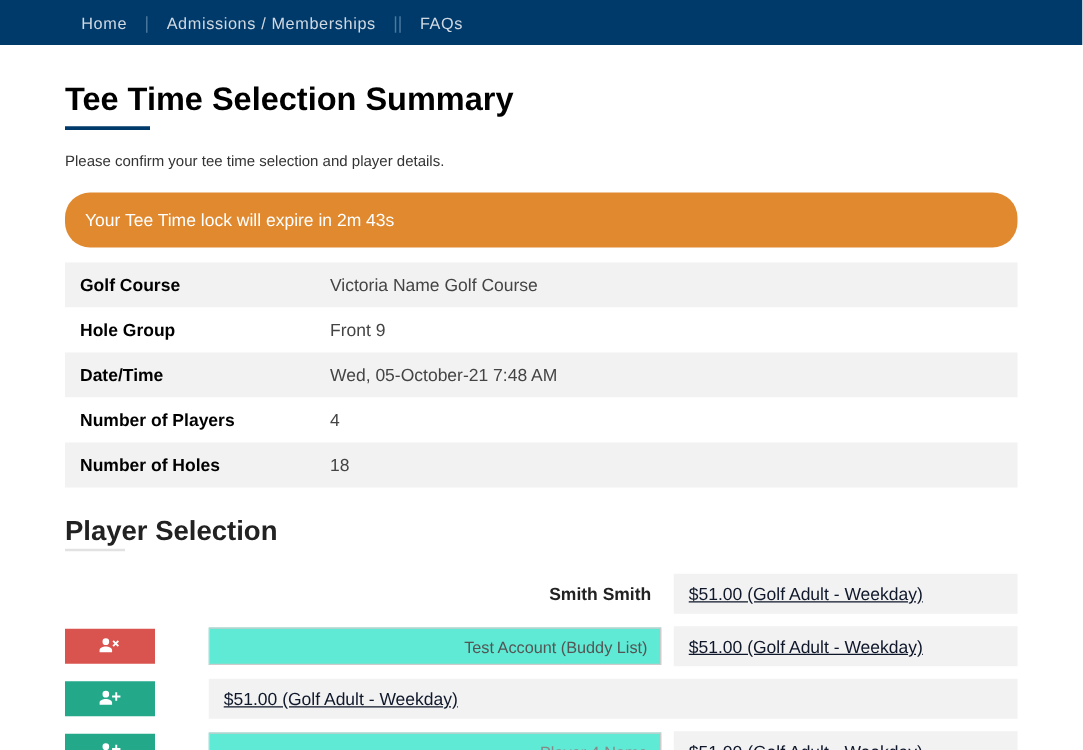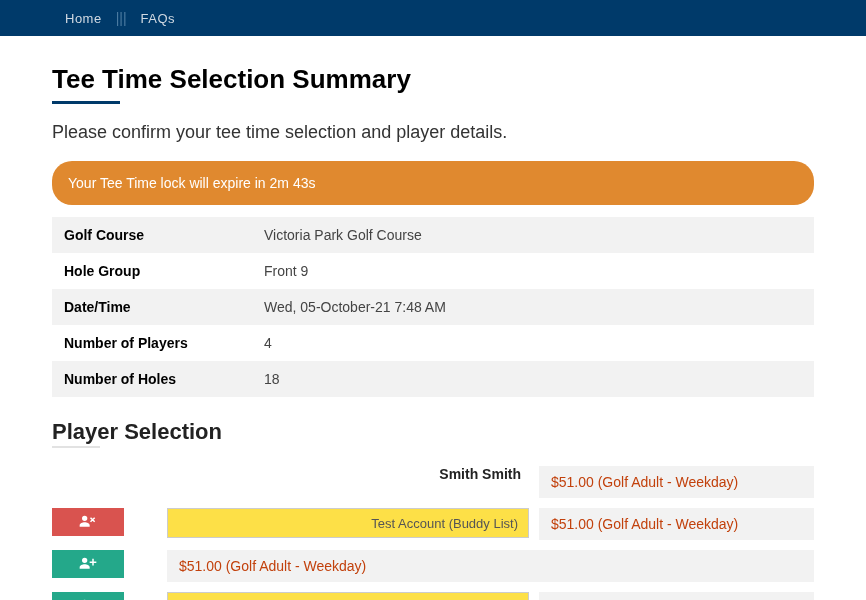--- a/index.html
+++ b/index.html
@@ -4,66 +4,67 @@
 <style>
 * { margin: 0; padding: 0; box-sizing: border-box; }
 body { font-family: Arial, Helvetica, sans-serif; font-size: 14px; color: #333; background: #fff; }
 .nav-bar { background: #003a6a; padding: 0 65px; height: 36px; display: flex; align-items: center; }
 .nav-item { color: #d0d9e2; font-size: 13px; letter-spacing: 0.5px; padding: 0 14px; cursor: pointer; text-decoration: none; }
 .nav-item:first-child { padding-left: 0; }
 .nav-sep { color: #4a7aa0; }
 .container { padding: 20px 52px; }
 h1.page-title { font-size: 26px; font-weight: bold; color: #000000; margin-top: 8px; margin-bottom: 6px; }
 .title-underline { width: 68px; height: 3px; background: #003a6a; margin-bottom: 18px; }
-.subtitle { color: #333; font-size: 18px; margin-bottom: 18px; }
+.subtitle { color: #333; font-size: 12px; margin-bottom: 18px; }
 .countdown-bar { background: #e0892f; color: #fff; padding: 14px 16px; font-size: 14px; margin-bottom: 12px; border-radius: 20px; }
 .summary-table { width: 100%; border-collapse: collapse; }
 .summary-table tr td { padding: 10px 12px; font-size: 14px; }
 .summary-table tr:nth-child(odd) td { background: #f2f2f2; }
 .summary-table tr:nth-child(even) td { background: #fff; }
 .summary-table td.label-cell { width: 200px; font-weight: bold; color: #000000; }
 .summary-table td.value-cell { color: #444; }
 h2.section-title { font-size: 22px; font-weight: bold; color: #222; margin-top: 22px; margin-bottom: 1px; }
 .section-underline { width: 48px; height: 2px; background: #e2e2e2; margin-bottom: 18px; }
-.player-row { display: flex; align-items: flex-start; gap: 10px; margin-bottom: 10px; }
+.player-row { display: flex; align-items: center; gap: 10px; margin-bottom: 10px; }
 .action-col { width: 72px; flex-shrink: 0; }
 .action-btn { width: 72px; height: 28px; display: flex; align-items: center; justify-content: center; border: none; cursor: pointer; color: #fff; }
 .action-btn.remove { background: #d9534f; }
 .action-btn.add { background: #24a88a; }
 .action-btn svg { width: 20px; height: 14px; fill: #fff; }
 .name-col { width: 362px; flex-shrink: 0; }
 .name-static { text-align: right; font-weight: bold; color: #222; padding-right: 8px; font-size: 14px; }
-.name-input { width: 100%; height: 30px; border: 1px solid #ccc; padding: 0 10px; text-align: right; font-size: 13px; color: #555; background: #fde047; }
+.name-input { width: 100%; height: 30px; border: 1px solid #ccc; padding: 0 10px; text-align: right; font-size: 13px; color: #555; background: #5eead4; }
 .name-input::placeholder { color: #888; }
-.price-col { flex: 1; background: #f2f2f2; padding: 8px 12px; color: #c2410c; font-size: 14px; min-height: 30px; display: flex; align-items: center; }
+.price-col { flex: 1; background: #f2f2f2; padding: 8px 12px; color: #0f172a; font-size: 14px; min-height: 30px; display: flex; align-items: center; text-decoration: underline; }
 .spacer-col { width: 105px; flex-shrink: 0; }
 </style>
 </head>
 <body>
 
 <div class="nav-bar">
   <a class="nav-item">Home</a>
   <span class="nav-sep">|</span>
+  <a class="nav-item">Admissions / Memberships</a>
   <span class="nav-sep">|</span>
   <span class="nav-sep">|</span>
   <a class="nav-item">FAQs</a>
 </div>
 
 <div class="container">
   <h1 class="page-title">Tee Time Selection Summary</h1>
   <div class="title-underline"></div>
   <p class="subtitle">Please confirm your tee time selection and player details.</p>
 
   <div class="countdown-bar">Your Tee Time lock will expire in 2m 43s</div>
 
   <table class="summary-table">
     <tbody>
         <tr>
       <td class="label-cell">Golf Course</td>
-      <td class="value-cell">Victoria Park Golf Course</td>
+      <td class="value-cell">Victoria Name Golf Course</td>
     </tr>
     <tr>
       <td class="label-cell">Hole Group</td>
       <td class="value-cell">Front 9</td>
     </tr>
     <tr>
       <td class="label-cell">Date/Time</td>
       <td class="value-cell">Wed, 05-October-21 7:48 AM</td>
     </tr>
     <tr>

